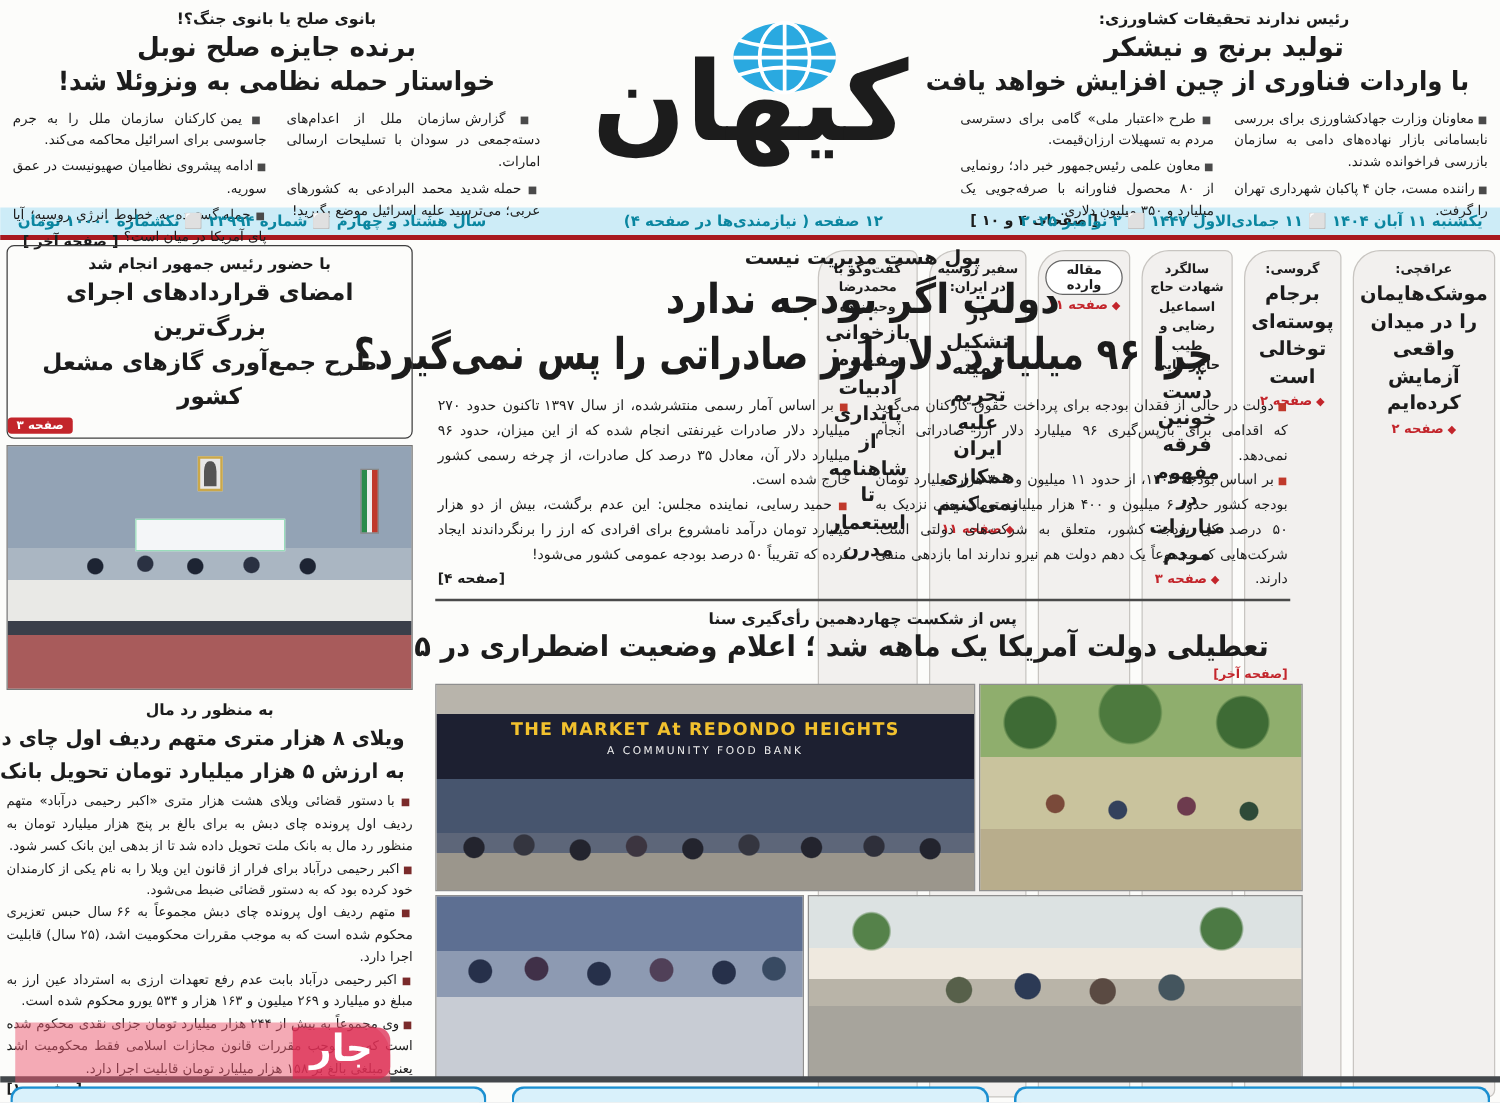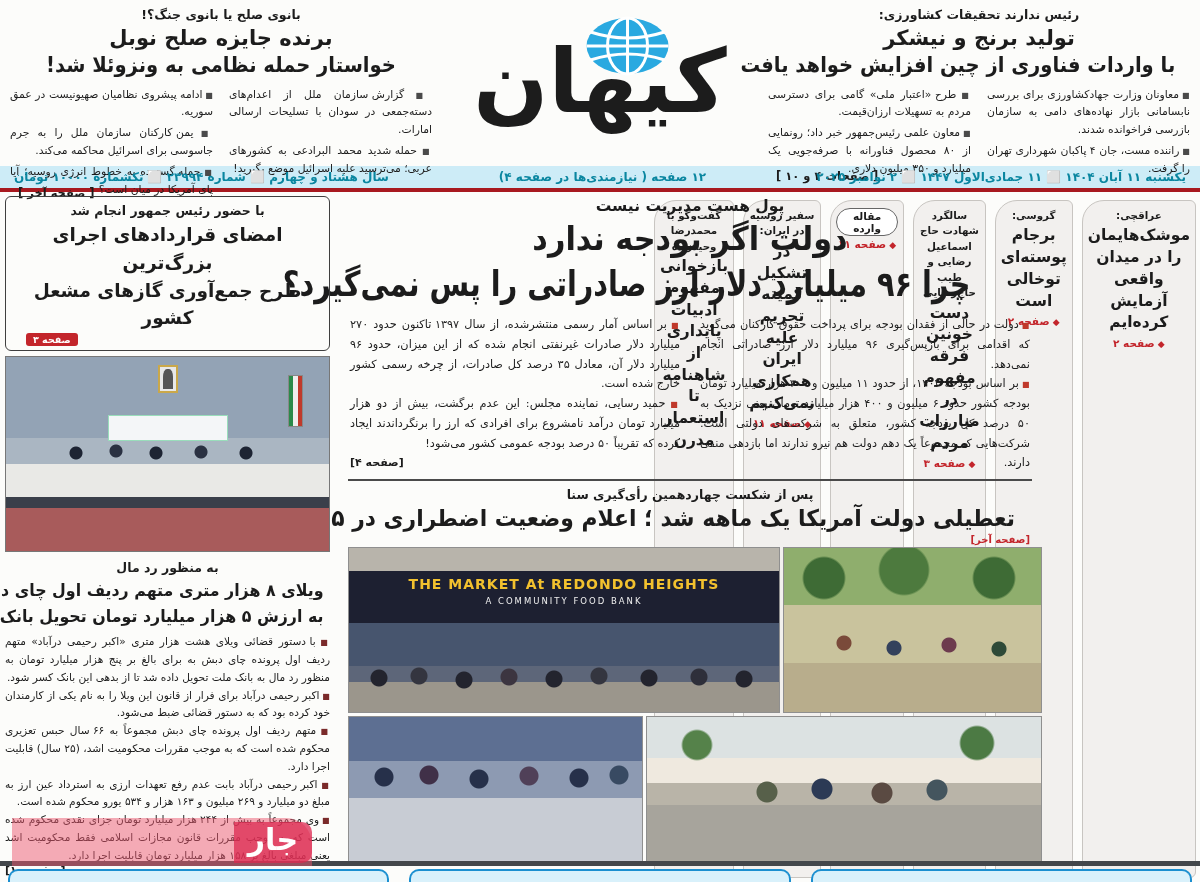--- a/index.html
+++ b/index.html
@@ -102,21 +102,21 @@
     background:
       radial-gradient(circle 18px at 330px 26px,#4c7a44 0 16px,transparent 18px),
       radial-gradient(circle 16px at 50px 28px,#55824a 0 14px,transparent 16px),
       radial-gradient(circle 11px at 120px 75px,#57604a 0 10px,transparent 11px),
       radial-gradient(circle 11px at 175px 72px,#2c3a55 0 10px,transparent 11px),
       radial-gradient(circle 11px at 235px 76px,#5a4a42 0 10px,transparent 11px),
       radial-gradient(circle 11px at 290px 73px,#44555e 0 10px,transparent 11px),
       linear-gradient(180deg,#dce2e2 0 28%,#efe9df 28% 45%,#b9b4a8 45% 60%,#a7a49c 60% 100%);
   }
   
-  .box1 { border:1.5px solid #3f3f3f; border-radius:6px; padding:4px 20px 3px; text-align:center; }
+  .box1 { border:1.5px solid #3f3f3f; border-radius:6px; padding:4px 0 3px; text-align:center; }
   .box1-headline { font-weight:bold; font-size:18.5px; line-height:1.5; }
   .page-pill { display:inline-block; background:#c3252b; color:#fff; font-size:9.5px; font-weight:bold; padding:1px 7px; border-radius:3px; }
   .pill-row { text-align:left; margin-top:-4px; }
   .photo-meeting { border:1px solid #777; height:196px; margin:5px 0 6px; position:relative;
     background:
       radial-gradient(circle 7px at 70px 96px,#1d2433 0 6px,transparent 7px),
       radial-gradient(circle 7px at 110px 94px,#2a3142 0 6px,transparent 7px),
       radial-gradient(circle 7px at 150px 96px,#1d2433 0 6px,transparent 7px),
       radial-gradient(circle 7px at 195px 95px,#2a3142 0 6px,transparent 7px),
       radial-gradient(circle 7px at 240px 96px,#1d2433 0 6px,transparent 7px),
@@ -177,22 +177,22 @@
       <div class="logo-word">کیهان</div>
     </div>
 
     <div class="mh-col mh-left">
       <div class="kicker-sm">بانوی صلح یا بانوی جنگ؟!</div>
       <div class="mh-headline mh-h-a">برنده جایزه صلح نوبل</div>
       <div class="mh-headline mh-h-b">خواستار حمله نظامی به ونزوئلا شد!</div>
       <div class="mh-bullets">
         <div class="bl">گزارش سازمان ملل از اعدام‌های دسته‌جمعی در سودان با تسلیحات ارسالی امارات.</div>
         <div class="bl">حمله شدید محمد البرادعی به کشورهای عربی؛ می‌ترسید علیه اسرائیل موضع بگیرید!</div>
+        <div class="bl">یمن کارکنان سازمان ملل را به جرم جاسوسی برای اسرائیل محاکمه می‌کند.</div>
         <div class="bl">ادامه پیشروی نظامیان صهیونیست در عمق سوریه.</div>
-        <div class="bl">یمن کارکنان سازمان ملل را به جرم جاسوسی برای اسرائیل محاکمه می‌کند.</div>
         <div class="bl">حمله گسترده به خطوط انرژی روسیه؛ آیا پای آمریکا در میان است؟</div>
       </div>
       <div class="mh-tag-row">
         <span class="tag-bracket">[ صفحه آخر ]</span>
       </div>
     </div>
   </div>
 
   <div class="datebar">
     <span>یکشنبه ۱۱ آبان ۱۴۰۴ ⬜ ۱۱ جمادی‌الاول ۱۴۴۷ ⬜ ۲ نوامبر ۲۰۲۵</span>

